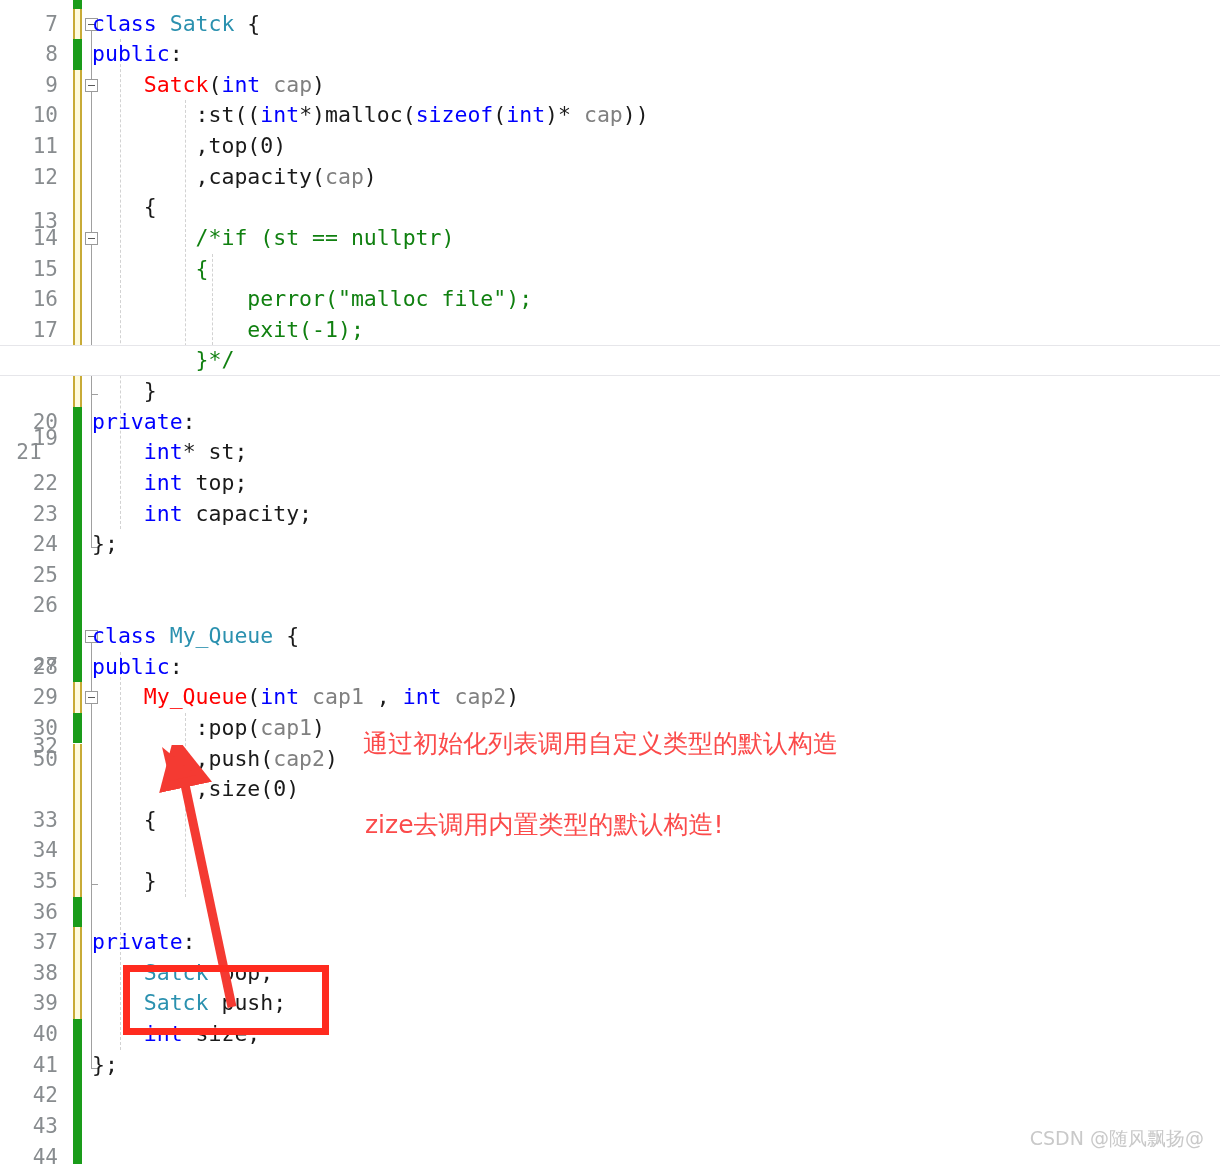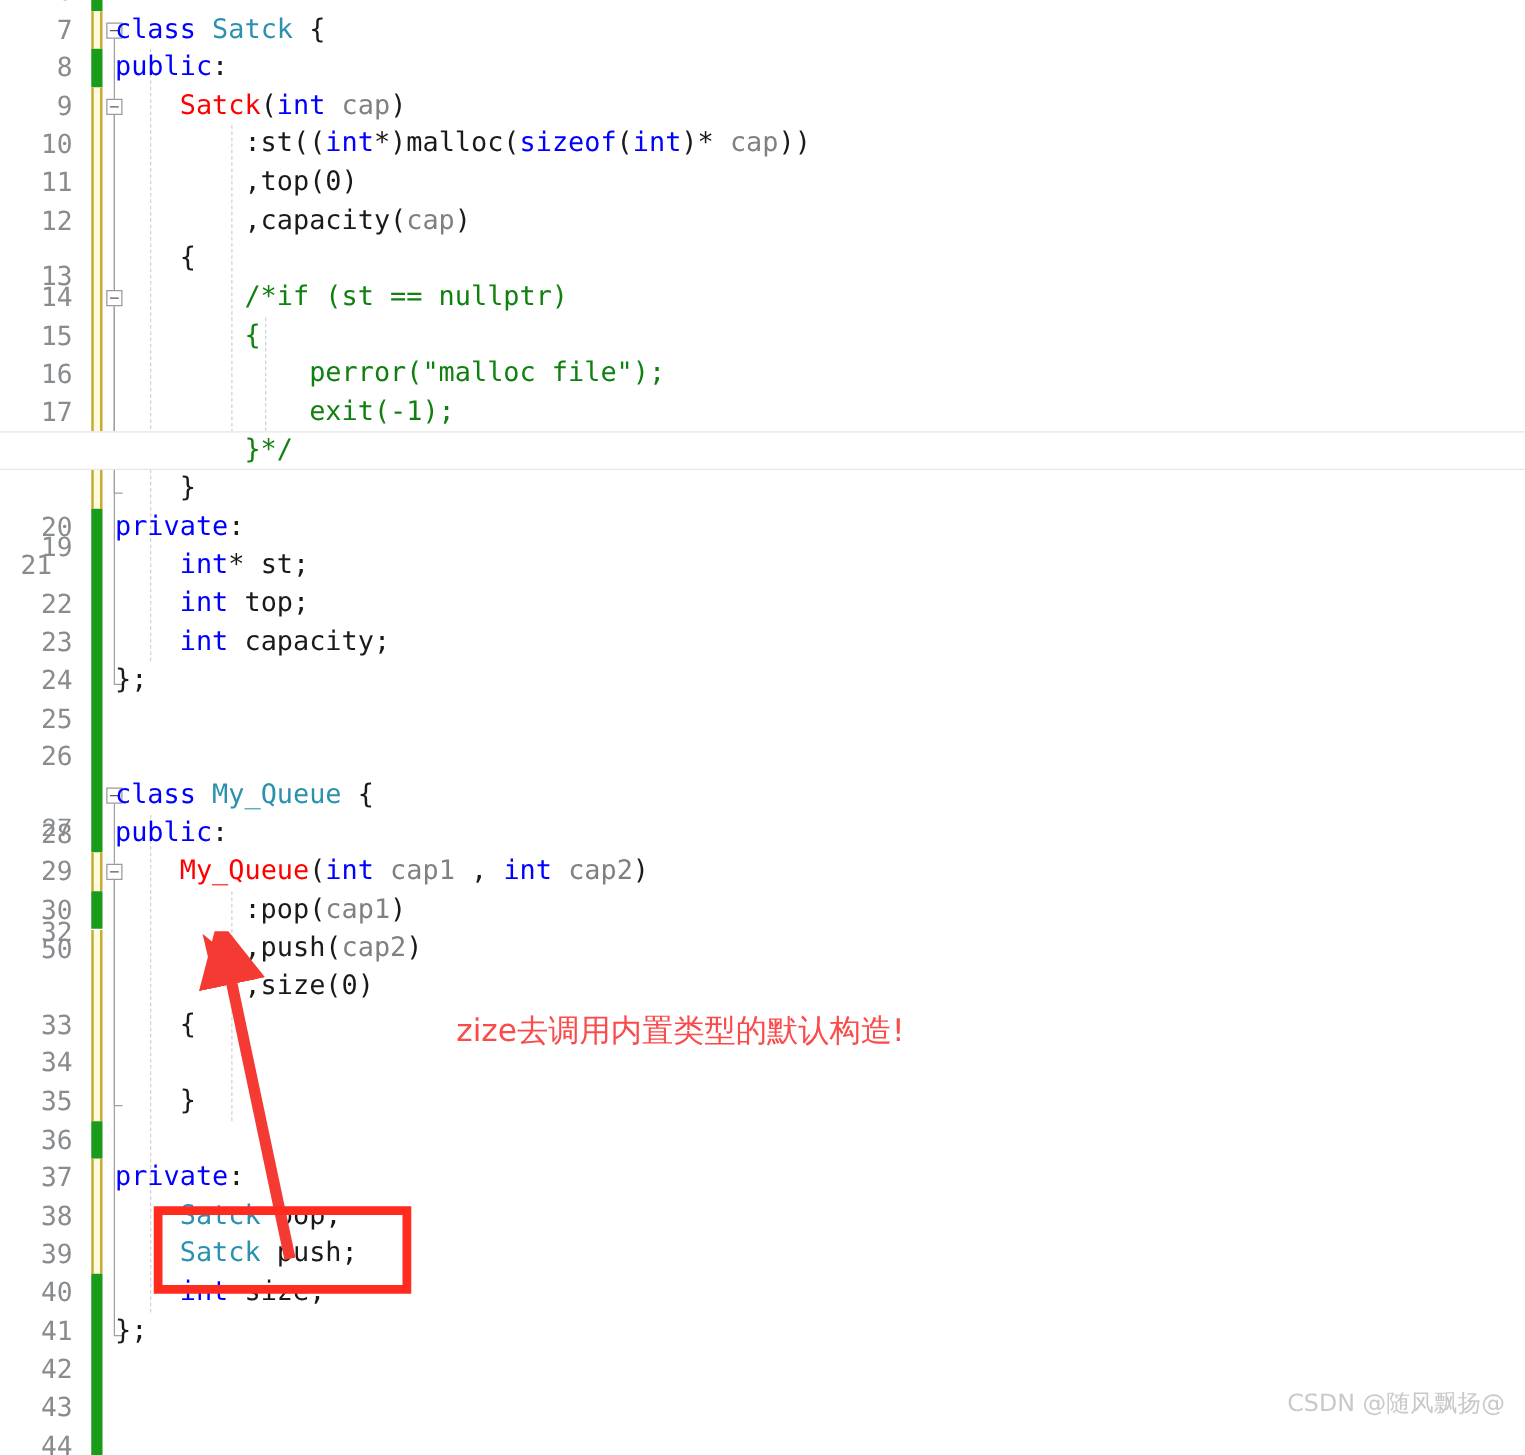--- a/index.html
+++ b/index.html
@@ -154,21 +154,21 @@
     top: 745px;
     width: 120px;
     height: 270px;
     pointer-events: none;
   }
 
   
   #watermark {
     position: absolute;
     right: 16px;
-    bottom: 28px;
+    bottom: 12px;
     color: #c9c9c9;
     font-family: "DejaVu Sans", "Liberation Sans", sans-serif;
     font-size: 19px;
     white-space: nowrap;
   }
 </style>
 </head>
 <body>
 
 <div id="editor">
@@ -329,16 +329,17 @@
       <marker id="ah" markerWidth="6" markerHeight="6" refX="3" refY="3" orient="auto">
         <path d="M0,0 L6,3 L0,6 z" fill="#f43a32"></path>
       </marker>
     </defs>
     <path d="M82,262 L30,16" stroke="#f43a32" stroke-width="9" stroke-linecap="butt" marker-end="url(#ah)" fill="none"></path>
     <path d="M12,2 L46,30 L20,36 Z" fill="#f43a32"></path>
   </svg>
 
   <div id="redbox"></div>
 
+  <div class="annot" id="annot-1">通过初始化列表调用自定义类型的默认构造</div>
   <div class="annot" id="annot-2">zize去调用内置类型的默认构造!</div>
 
   <div id="watermark">CSDN @随风飘扬@</div>
 </div>
 
 </body></html>

